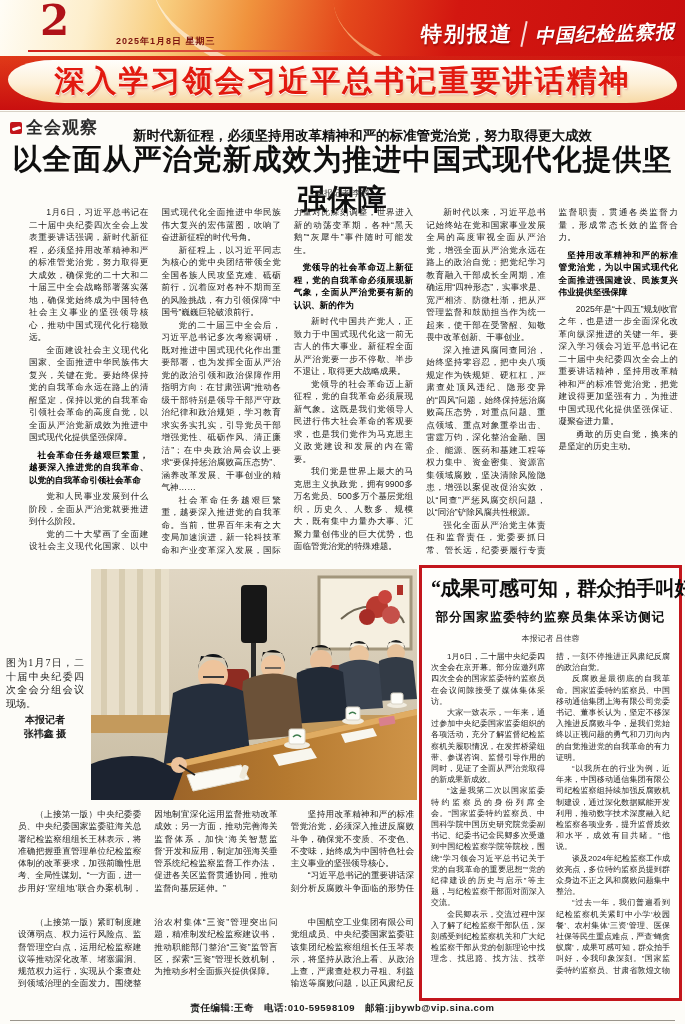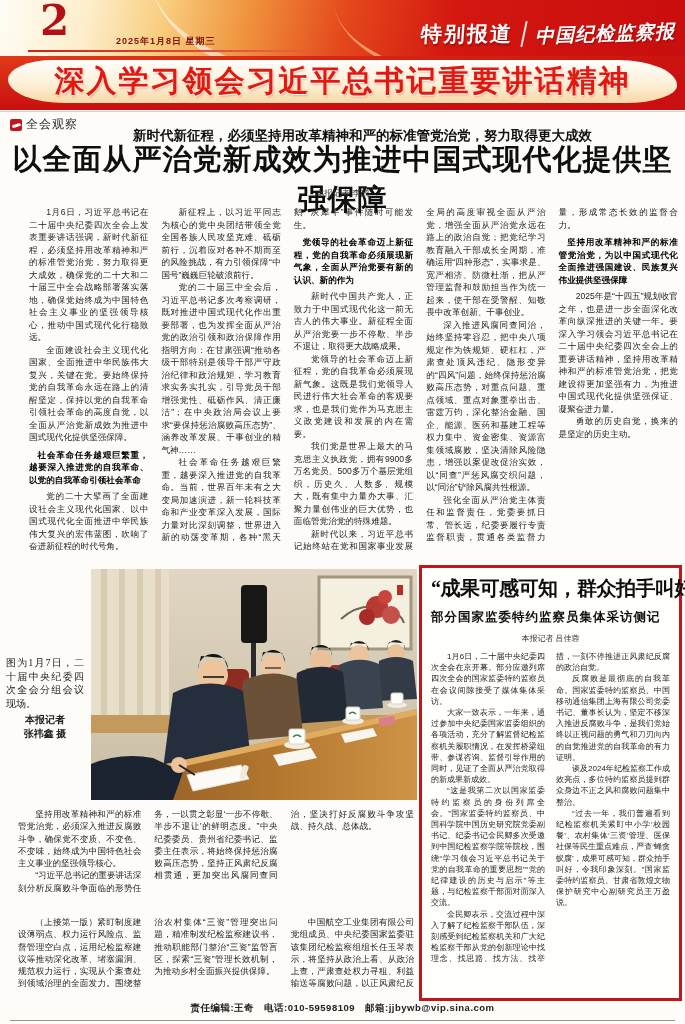--- a/index.html
+++ b/index.html
@@ -31,21 +31,21 @@
        border-radius:46px 60px 52px 58px/20px 26px 18px 24px;
        display:flex;align-items:center;justify-content:center;}
   .banner-txt{font-size:30px;font-weight:900;color:#e2190f;letter-spacing:2px;white-space:nowrap;
        text-shadow:0 1px 0 #fff,1px 2px 2px rgba(180,30,10,.25);}
   
   .content-rule{position:absolute;top:111px;left:0;width:685px;border-top:1px solid #d8d2c6;}
   .col-label{position:absolute;top:116px;left:10px;display:flex;align-items:center;gap:4px;}
   .col-label-icon{width:12px;height:12px;background:#c3151b;border-radius:2px;position:relative;overflow:hidden;}
   .col-label-icon::after{content:"";position:absolute;left:2px;top:5px;width:9px;height:3px;background:#fff;
        border-radius:2px 4px 1px 3px;transform:rotate(-18deg);}
-  .col-label-txt{font-size:12px;font-weight:normal;color:#2b2b2b;letter-spacing:1px;}
+  .col-label-txt{font-size:17px;font-weight:bold;color:#2b2b2b;letter-spacing:1px;}
   .kicker{position:absolute;top:127px;left:60px;right:20px;text-align:center;font-size:13.5px;font-weight:bold;color:#111;}
   .headline{position:absolute;top:140px;left:0;width:685px;text-align:center;
        font-family:"Liberation Serif","DejaVu Serif",serif;font-size:29px;font-weight:900;color:#0f0f0f;letter-spacing:1px;}
   .byline{position:absolute;top:188px;left:0;width:685px;text-align:center;font-size:8.5px;color:#333;}
   
   .main-body{position:absolute;top:206px;left:18px;width:649px;height:352px;
        column-count:5;column-gap:13px;column-fill:auto;overflow:hidden;
        font-size:8.6px;line-height:12.5px;text-align:justify;color:#1d1d1d;margin-left:11px;}
   .para{margin:0;text-indent:2em;}
   .sub-head{font-weight:bold;margin:5px 0 4px;text-indent:1em;color:#000;}
@@ -53,21 +53,21 @@
   .caption{position:absolute;left:6px;top:656px;width:78px;font-family:"Liberation Serif","DejaVu Serif",serif;
        font-size:10px;line-height:13.5px;color:#222;text-align:justify;}
   .caption .credit{display:block;text-align:center;font-weight:bold;margin-top:3px;}
   .photo{position:absolute;left:91px;top:569px;width:326px;height:231px;background:#d8cdbb;}
   .photo svg{display:block;}
   
   .redbox{position:absolute;left:419px;top:565px;width:263px;height:436px;box-sizing:border-box;
        border:3px solid #c3161c;background:#fffefb;padding:7px 9px 6px;}
   .box-title{text-align:center;font-family:"Liberation Serif","DejaVu Serif",serif;
        font-size:20px;font-weight:900;color:#0d0d0d;letter-spacing:-0.5px;white-space:nowrap;}
-  .box-sub{font-size:12.5px;font-weight:bold;color:#111;margin-top:7px;letter-spacing:1px;}
+  .box-sub{text-align:center;font-size:12.5px;font-weight:bold;color:#111;margin-top:7px;letter-spacing:1px;}
   .box-byline{text-align:center;font-size:8px;color:#333;margin:7px 0 7px;}
   .box-body{height:336px;column-count:2;column-gap:11px;column-fill:auto;overflow:hidden;
        font-size:8px;line-height:11.2px;text-align:justify;color:#1d1d1d;}
   
   .cont{position:absolute;left:18px;width:396px;column-count:3;column-gap:13px;column-fill:auto;overflow:hidden;
        font-size:8.6px;line-height:12.3px;text-align:justify;color:#1d1d1d;}
   .cont-a{top:808px;height:93px;}
   .cont-b{top:916px;height:78px;}
   
   .footer{position:absolute;top:1002px;left:0;width:685px;text-align:center;
@@ -106,20 +106,21 @@
   </div>
 
   <div class="kicker">新时代新征程，必须坚持用改革精神和严的标准管党治党，努力取得更大成效</div>
   <div class="headline">以全面从严治党新成效为推进中国式现代化提供坚强保障</div>
   <div class="byline">本报记者 李鹃</div>
 
   <div class="main-body">
       <p class="para">1月6日，习近平总书记在二十届中央纪委四次全会上发表重要讲话强调，新时代新征程，必须坚持用改革精神和严的标准管党治党，努力取得更大成效，确保党的二十大和二十届三中全会战略部署落实落地，确保党始终成为中国特色社会主义事业的坚强领导核心，推动中国式现代化行稳致远。</p>
       <p class="para">全面建设社会主义现代化国家、全面推进中华民族伟大复兴，关键在党。要始终保持党的自我革命永远在路上的清醒坚定，保持以党的自我革命引领社会革命的高度自觉，以全面从严治党新成效为推进中国式现代化提供坚强保障。</p>
       <p class="sub-head">社会革命任务越艰巨繁重，越要深入推进党的自我革命、以党的自我革命引领社会革命</p>
+      <p class="para">党和人民事业发展到什么阶段，全面从严治党就要推进到什么阶段。</p>
       <p class="para">党的二十大擘画了全面建设社会主义现代化国家、以中国式现代化全面推进中华民族伟大复兴的宏伟蓝图，吹响了奋进新征程的时代号角。</p>
       <p class="para">新征程上，以习近平同志为核心的党中央团结带领全党全国各族人民攻坚克难、砥砺前行，沉着应对各种不期而至的风险挑战，有力引领保障“中国号”巍巍巨轮破浪前行。</p>
       <p class="para">党的二十届三中全会后，习近平总书记多次考察调研，既对推进中国式现代化作出重要部署，也为发挥全面从严治党的政治引领和政治保障作用指明方向：在甘肃强调“推动各级干部特别是领导干部严守政治纪律和政治规矩，学习教育求实务实扎实，引导党员干部增强党性、砥砺作风、清正廉洁”；在中央政治局会议上要求“要保持惩治腐败高压态势”、涵养改革发展、干事创业的精气神……</p>
       <p class="para">社会革命任务越艰巨繁重，越要深入推进党的自我革命。当前，世界百年未有之大变局加速演进，新一轮科技革命和产业变革深入发展，国际力量对比深刻调整，世界进入新的动荡变革期，各种“黑天鹅”“灰犀牛”事件随时可能发生。</p>
       <p class="sub-head">党领导的社会革命迈上新征程，党的自我革命必须展现新气象，全面从严治党要有新的认识、新的作为</p>
       <p class="para">新时代中国共产党人，正致力于中国式现代化这一前无古人的伟大事业。新征程全面从严治党要一步不停歇、半步不退让，取得更大战略成果。</p>
       <p class="para">党领导的社会革命迈上新征程，党的自我革命必须展现新气象。这既是我们党领导人民进行伟大社会革命的客观要求，也是我们党作为马克思主义政党建设和发展的内在需要。</p>
       <p class="para">我们党是世界上最大的马克思主义执政党，拥有9900多万名党员、500多万个基层党组织，历史久、人数多、规模大，既有集中力量办大事、汇聚力量创伟业的巨大优势，也面临管党治党的特殊难题。</p>
       <p class="para">新时代以来，习近平总书记始终站在党和国家事业发展全局的高度审视全面从严治党，增强全面从严治党永远在路上的政治自觉；把党纪学习教育融入干部成长全周期，准确运用“四种形态”，实事求是、宽严相济、防微杜渐，把从严管理监督和鼓励担当作为统一起来，使干部在受警醒、知敬畏中改革创新、干事创业。</p>
       <p class="para">深入推进风腐同查同治，始终坚持零容忍，把中央八项规定作为铁规矩、硬杠杠，严肃查处顶风违纪、隐形变异的“四风”问题，始终保持惩治腐败高压态势，对重点问题、重点领域、重点对象重拳出击、雷霆万钧，深化整治金融、国企、能源、医药和基建工程等权力集中、资金密集、资源富集领域腐败，坚决清除风险隐患，增强以案促改促治实效，以“同查”严惩风腐交织问题，以“同治”铲除风腐共性根源。</p>
@@ -226,26 +227,28 @@
   <div class="redbox">
     <div class="box-title">“成果可感可知，群众拍手叫好”</div>
     <div class="box-sub">部分国家监委特约监察员集体采访侧记</div>
     <div class="box-byline">本报记者 吕佳蓉</div>
     <div class="box-body">
         <p class="para">1月6日，二十届中央纪委四次全会在京开幕。部分应邀列席四次全会的国家监委特约监察员在会议间隙接受了媒体集体采访。</p>
         <p class="para">大家一致表示，一年来，通过参加中央纪委国家监委组织的各项活动，充分了解监督纪检监察机关履职情况，在发挥桥梁纽带、参谋咨询、监督引导作用的同时，见证了全面从严治党取得的新成果新成效。</p>
         <p class="para">“这是我第二次以国家监委特约监察员的身份列席全会。”国家监委特约监察员、中国科学院中国历史研究院党委副书记、纪委书记金民卿多次受邀到中国纪检监察学院等院校，围绕“学习领会习近平总书记关于党的自我革命的重要思想”“党的纪律建设的历史与启示”等主题，与纪检监察干部面对面深入交流。</p>
         <p class="para">金民卿表示，交流过程中深入了解了纪检监察干部队伍，深刻感受到纪检监察机关和广大纪检监察干部从党的创新理论中找理念、找思路、找方法、找举措，一刻不停推进正风肃纪反腐的政治自觉。</p>
         <p class="para">反腐败是最彻底的自我革命。国家监委特约监察员、中国移动通信集团上海有限公司党委书记、董事长认为，坚定不移深入推进反腐败斗争，是我们党始终以正视问题的勇气和刀刃向内的自觉推进党的自我革命的有力证明。</p>
+        <p class="para">“以我所在的行业为例，近年来，中国移动通信集团有限公司纪检监察组持续加强反腐败机制建设，通过深化数据赋能开发利用，推动数字技术深度融入纪检监察各项业务，提升监督质效和水平，成效有目共睹。”他说。</p>
         <p class="para">谈及2024年纪检监察工作成效亮点，多位特约监察员提到群众身边不正之风和腐败问题集中整治。</p>
         <p class="para">“过去一年，我们普遍看到纪检监察机关紧盯中小学‘校园餐’、农村集体‘三资’管理、医保社保等民生重点难点，严查‘蝇贪蚁腐’，成果可感可知，群众拍手叫好，令我印象深刻。”国家监委特约监察员、甘肃省敦煌文物保护研究中心副研究员王万盈说。</p>
       </div>
   </div>
 
   <div class="cont cont-a">
+      <p class="para">（上接第一版）中央纪委委员、中央纪委国家监委驻海关总署纪检监察组组长王林表示，将准确把握垂直管理单位纪检监察体制的改革要求，加强前瞻性思考、全局性谋划。“一方面，进一步用好‘室组地’联合办案机制，因地制宜深化运用监督推动改革成效；另一方面，推动完善海关监督体系，加快‘海关智慧监督’开发和应用，制定加强海关垂管系统纪检监察监督工作办法，促进各关区监督贯通协同，推动监督向基层延伸。”</p>
       <p class="para">坚持用改革精神和严的标准管党治党，必须深入推进反腐败斗争，确保党不变质、不变色、不变味，始终成为中国特色社会主义事业的坚强领导核心。</p>
       <p class="para">“习近平总书记的重要讲话深刻分析反腐败斗争面临的形势任务，一以贯之彰显‘一步不停歇、半步不退让’的鲜明态度。”中央纪委委员、贵州省纪委书记、监委主任表示，将始终保持惩治腐败高压态势，坚持正风肃纪反腐相贯通，更加突出风腐同查同治，坚决打好反腐败斗争攻坚战、持久战、总体战。</p>
     </div>
   <div class="cont cont-b">
       <p class="para">（上接第一版）紧盯制度建设薄弱点、权力运行风险点、监督管理空白点，运用纪检监察建议等推动深化改革、堵塞漏洞、规范权力运行，实现从个案查处到领域治理的全面发力。围绕整治农村集体“三资”管理突出问题，精准制发纪检监察建议书，推动职能部门整治“三资”监管盲区，探索“三资”管理长效机制，为推动乡村全面振兴提供保障。</p>
       <p class="para">中国航空工业集团有限公司党组成员、中央纪委国家监委驻该集团纪检监察组组长任玉琴表示，将坚持从政治上看、从政治上查，严肃查处权力寻租、利益输送等腐败问题，以正风肃纪反腐新成效为航空事业高质量发展保驾护航。“要深刻把握一体推进‘三不腐’方针方略，通过‘解剖麻雀式’剖析典型案件，找准行业性、系统性问题，向主管部门提示监督风险，推动完善制度机制、提升治理效能。”任玉琴说。</p>
     </div>
 
   <div class="footer">责任编辑:王奇　电话:010-59598109　邮箱:jjbywb@vip.sina.com</div>
   <div class="bottom-rule"></div>

